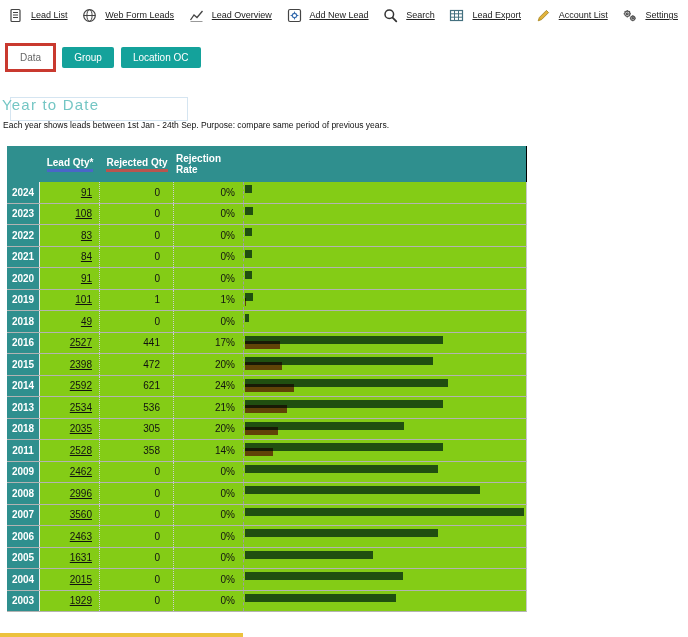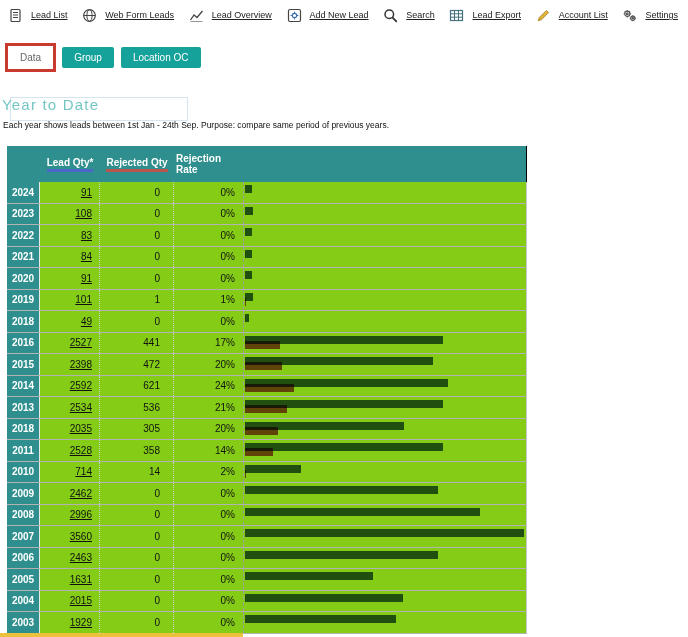--- a/index.html
+++ b/index.html
@@ -320,30 +320,20 @@
         <div class="ycell">2011</div>
         <div class="ncell c-lead">2528</div>
         <div class="ncell c-rej">358</div>
         <div class="ncell c-rate">14%</div>
         <div class="c-chart">
           <div class="bar bar-lead" style="width: 70.2222%; background: rgb(62, 98, 180);"></div>
           <div class="bar bar-rej" style="width: 9.94444%; background: rgb(185, 84, 78);"></div>
         </div>
       </div>
       <div class="trow">
-        <div class="ycell">2010</div>
-        <div class="ncell c-lead">714</div>
-        <div class="ncell c-rej">14</div>
-        <div class="ncell c-rate">2%</div>
-        <div class="c-chart">
-          <div class="bar bar-lead" style="width: 19.8333%; background: rgb(62, 98, 180);"></div>
-          <div class="bar bar-rej" style="width: 0.388889%; background: rgb(185, 84, 78);"></div>
-        </div>
-      </div>
-      <div class="trow">
         <div class="ycell">2009</div>
         <div class="ncell c-lead">2462</div>
         <div class="ncell c-rej">0</div>
         <div class="ncell c-rate">0%</div>
         <div class="c-chart">
           <div class="bar bar-lead" style="width: 68.3889%; background: rgb(62, 98, 180);"></div>
           <div class="bar bar-rej" style="width: 0%; background: rgb(185, 84, 78);"></div>
         </div>
       </div>
       <div class="trow">

